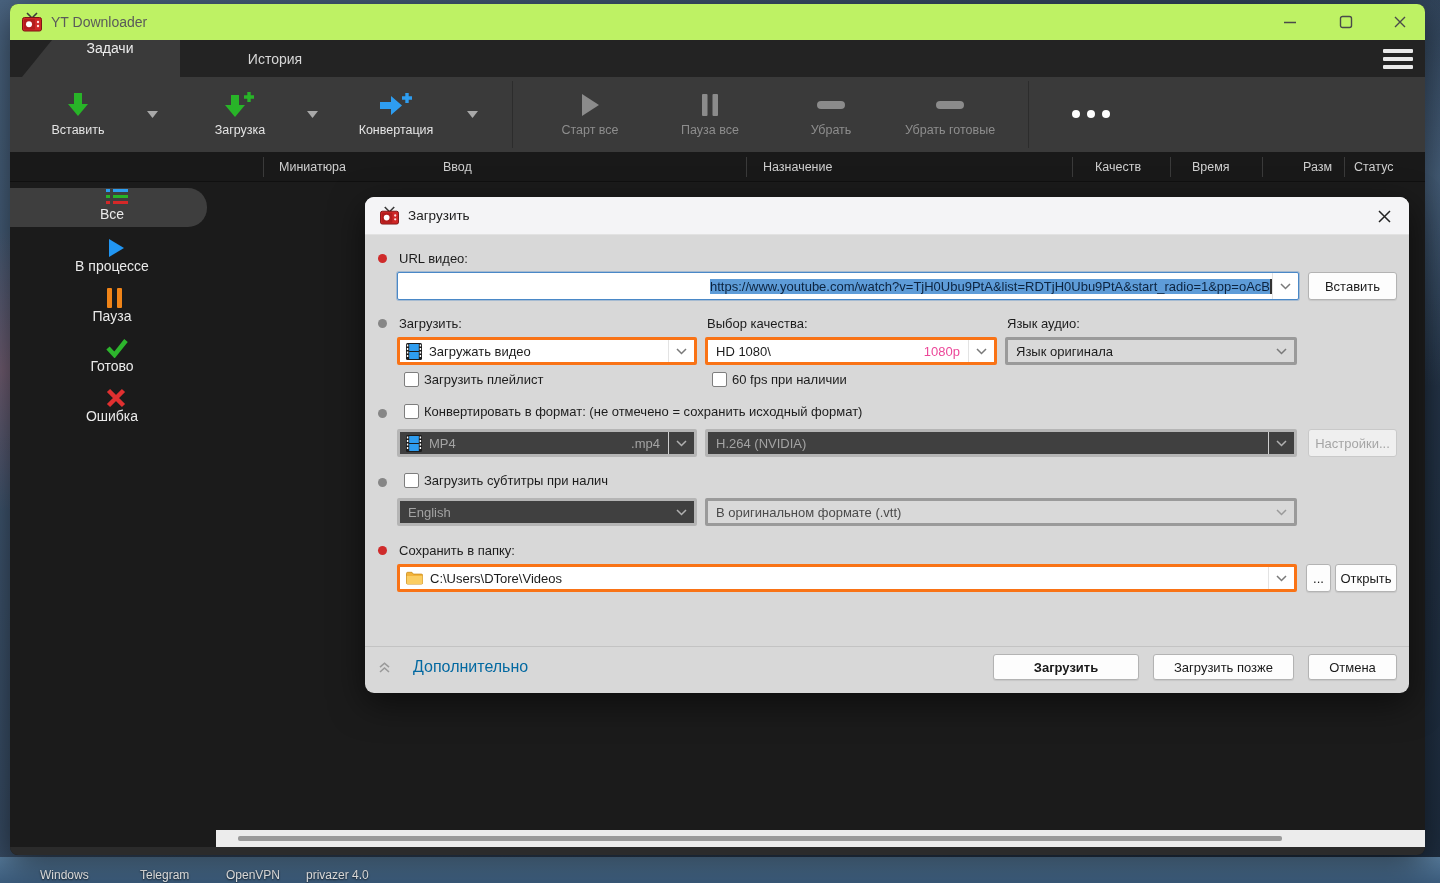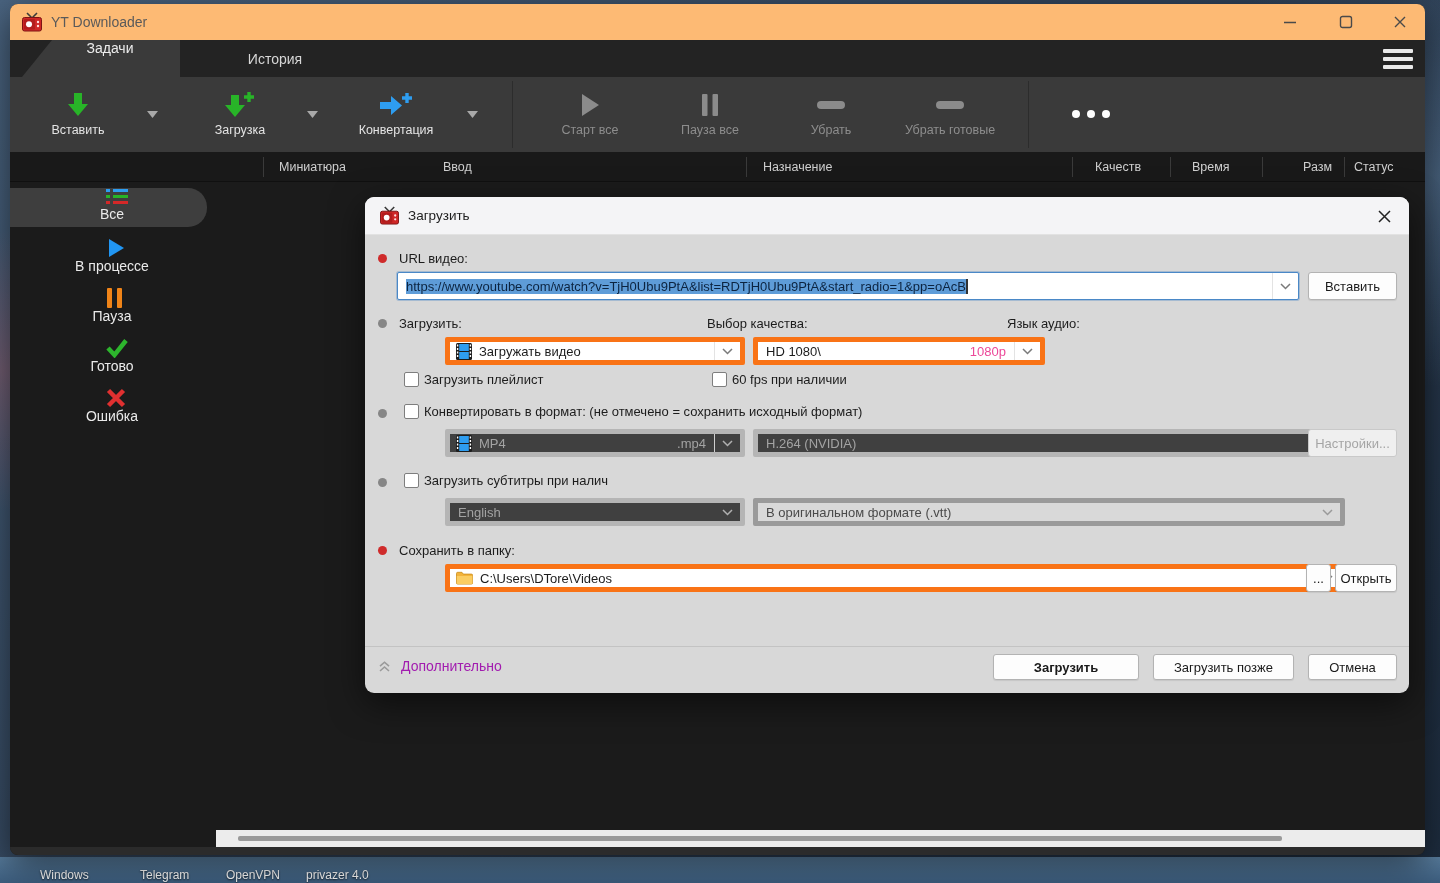--- a/index.html
+++ b/index.html
@@ -15,21 +15,21 @@
   .desktop-band { position:absolute; left:0; bottom:0; width:100%; height:26px;
     background:linear-gradient(180deg,#587d9e,#3c5d7e); }
   .desk-label { position:absolute; bottom:1px; color:#fff; font-size:12px;
     text-shadow:0 1px 2px rgba(0,0,0,.7); white-space:nowrap; }
 
   
   .window { position:absolute; left:10px; top:4px; width:1415px; height:851px;
     border-radius:8px; overflow:hidden; background:#1b1b1b;
     box-shadow:0 10px 36px rgba(0,0,0,.55); }
 
-  .titlebar { position:absolute; left:0; top:0; width:100%; height:36px; background:#fdba74;
+  .titlebar { position:absolute; left:0; top:0; width:100%; height:36px; background:#bef264;
     display:flex; align-items:center; }
   .titlebar .app-ico { margin-left:12px; }
   .titlebar .t-title { margin-left:9px; font-size:14px; color:#5a5a5a; }
   .winctl { position:absolute; top:0; height:36px; width:46px; display:flex;
     align-items:center; justify-content:center; }
   .ctl-min { right:112px; } .ctl-max { right:56px; } .ctl-close { right:2px; }
 
   .tabbar { position:absolute; left:0; top:36px; width:100%; height:37px; background:#232323; }
   .tab-active { position:absolute; left:12px; top:0; width:158px; height:37px; background:#3a3a3a;
     clip-path:polygon(30px 0,100% 0,100% 100%,0 100%);
@@ -76,56 +76,56 @@
     display:flex; align-items:center; border-bottom:1px solid #e2e2e2; }
   .dlg-titlebar .app-ico { margin-left:15px; }
   .dlg-title { margin-left:9px; font-size:13.5px; color:#1e1e1e; }
   .dlg-close { position:absolute; right:8px; top:3px; width:34px; height:32px;
     display:flex; align-items:center; justify-content:center; }
 
   .bullet { position:absolute; width:9px; height:9px; border-radius:50%; }
   .bullet.red { background:#cf2b2b; } .bullet.gray { background:#868686; }
   .dlabel { position:absolute; font-size:13px; color:#1c1c1c; white-space:nowrap; }
 
-  .dd { position:absolute; height:28px; border:5px solid #f97316; border-radius:2px;
-    background:#fff; display:flex; align-items:center; font-size:13px; color:#1c1c1c;margin-left:48px; }
+  .dd { position:absolute; height:28px; border:3px solid #f97316; border-radius:2px;
+    background:#fff; display:flex; align-items:center; font-size:13px; color:#1c1c1c; }
   .dd .dd-text { margin-left:8px; white-space:nowrap; overflow:hidden; flex:1 1 auto; }
   .dd .dd-chev { width:26px; height:100%; display:flex; align-items:center; justify-content:center;
     border-left:1px solid #e3e3e3; flex:0 0 auto; }
   .dd .dd-ico { margin-left:6px; flex:0 0 auto; display:flex; }
   .dd .dd-ico + .dd-text { margin-left:7px; }
   .dd.flat { background:#d9d9d9; border-color:#9a9a9a; }
   .dd.flat .dd-chev { border-left:none; }
   .dd.disabled { background:#404040; border-color:#b5b5b5; color:#a3a3a3; }
   .dd.disabled .dd-chev { border-left-color:#cfcfcf; }
   .dd .dd-right { margin-right:8px; flex:0 0 auto; }
 
   .urlbox { position:absolute; left:32px; top:75px; width:902px; height:28px; background:#fff;
     border:1px solid #4a88c7; border-radius:2px; display:flex; align-items:center;
     box-shadow:0 0 0 1px rgba(74,136,199,.35); }
-  .urlbox .url-text { margin-left:8px; font-size:13px; white-space:nowrap; overflow:hidden; flex:1 1 auto; }
+  .urlbox .url-text { margin-left:8px; font-size:13px; white-space:nowrap; overflow:hidden; flex:1 1 auto;text-align:right; }
   .urlbox .sel { background:#5e9cd8; color:#0c2440; padding:3px 0; }
   .urlbox .caret { display:inline-block; width:2px; height:15px; background:#333; vertical-align:-3px; }
   .urlbox .dd-chev { width:26px; height:100%; display:flex; align-items:center; justify-content:center;
     border-left:1px solid #e3e3e3; flex:0 0 auto; }
 
   .pbtn { position:absolute; height:28px; background:#fdfdfd; border:1px solid #b3b3b3;
     border-radius:3px; font-size:13px; color:#1a1a1a; display:flex; align-items:center;
     justify-content:center; box-shadow:0 1px 1px rgba(0,0,0,.08); }
   .pbtn.disabled { background:#efefef; color:#a5a5a5; border-color:#c9c9c9; box-shadow:none; }
   .pbtn.bold { font-weight:bold; }
 
   .cbrow { position:absolute; display:flex; align-items:center; }
   .cb { width:15px; height:15px; background:#fff; border:1px solid #7e7e7e; border-radius:2px;
     flex:0 0 auto; }
   .cbrow span { margin-left:5px; font-size:13px; color:#1c1c1c; white-space:nowrap; }
 
   .dlg-sep { position:absolute; left:0; top:449px; width:100%; height:1px; background:#c3c3c3; }
   .adv { position:absolute; left:13px; top:461px; display:flex; align-items:center; }
-  .adv span { margin-left:10px; font-size:14px; color:#a21caf; }
+  .adv span { margin-left:22px; font-size:16px; color:#0369a1; }
 </style>
 </head>
 <body>
 
 <div class="desktop">
   <div class="desktop-band"></div>
   <span class="desk-label" style="left:40px">Windows</span>
   <span class="desk-label" style="left:140px">Telegram</span>
   <span class="desk-label" style="left:226px">OpenVPN</span>
   <span class="desk-label" style="left:306px">privazer 4.0</span>
@@ -399,20 +399,28 @@
     <div class="dd" style="left:340px;top:140px;width:292px">
       <span class="dd-text">HD 1080\</span>
       <span class="dd-right" style="color:#ec4899">1080p</span>
       <span class="dd-chev">
         <svg width="11" height="7" viewBox="0 0 11 7">
             <path d="M1 1l4.5 4.5L10 1" stroke="#7a7a7a" stroke-width="1.5" fill="none"></path>
           </svg>
       </span>
     </div>
 
+    <div class="dd flat" style="left:640px;top:140px;width:292px">
+      <span class="dd-text">Язык оригинала</span>
+      <span class="dd-chev">
+        <svg width="11" height="7" viewBox="0 0 11 7">
+            <path d="M1 1l4.5 4.5L10 1" stroke="#7a7a7a" stroke-width="1.5" fill="none"></path>
+          </svg>
+      </span>
+    </div>
 
     <div class="cbrow" style="left:34px;top:175px">
       <span class="cb"></span>
       <span>Загрузить плейлист</span>
     </div>
     <div class="cbrow" style="left:342px;top:175px">
       <span class="cb"></span>
       <span>60 fps при наличии</span>
     </div>
 

